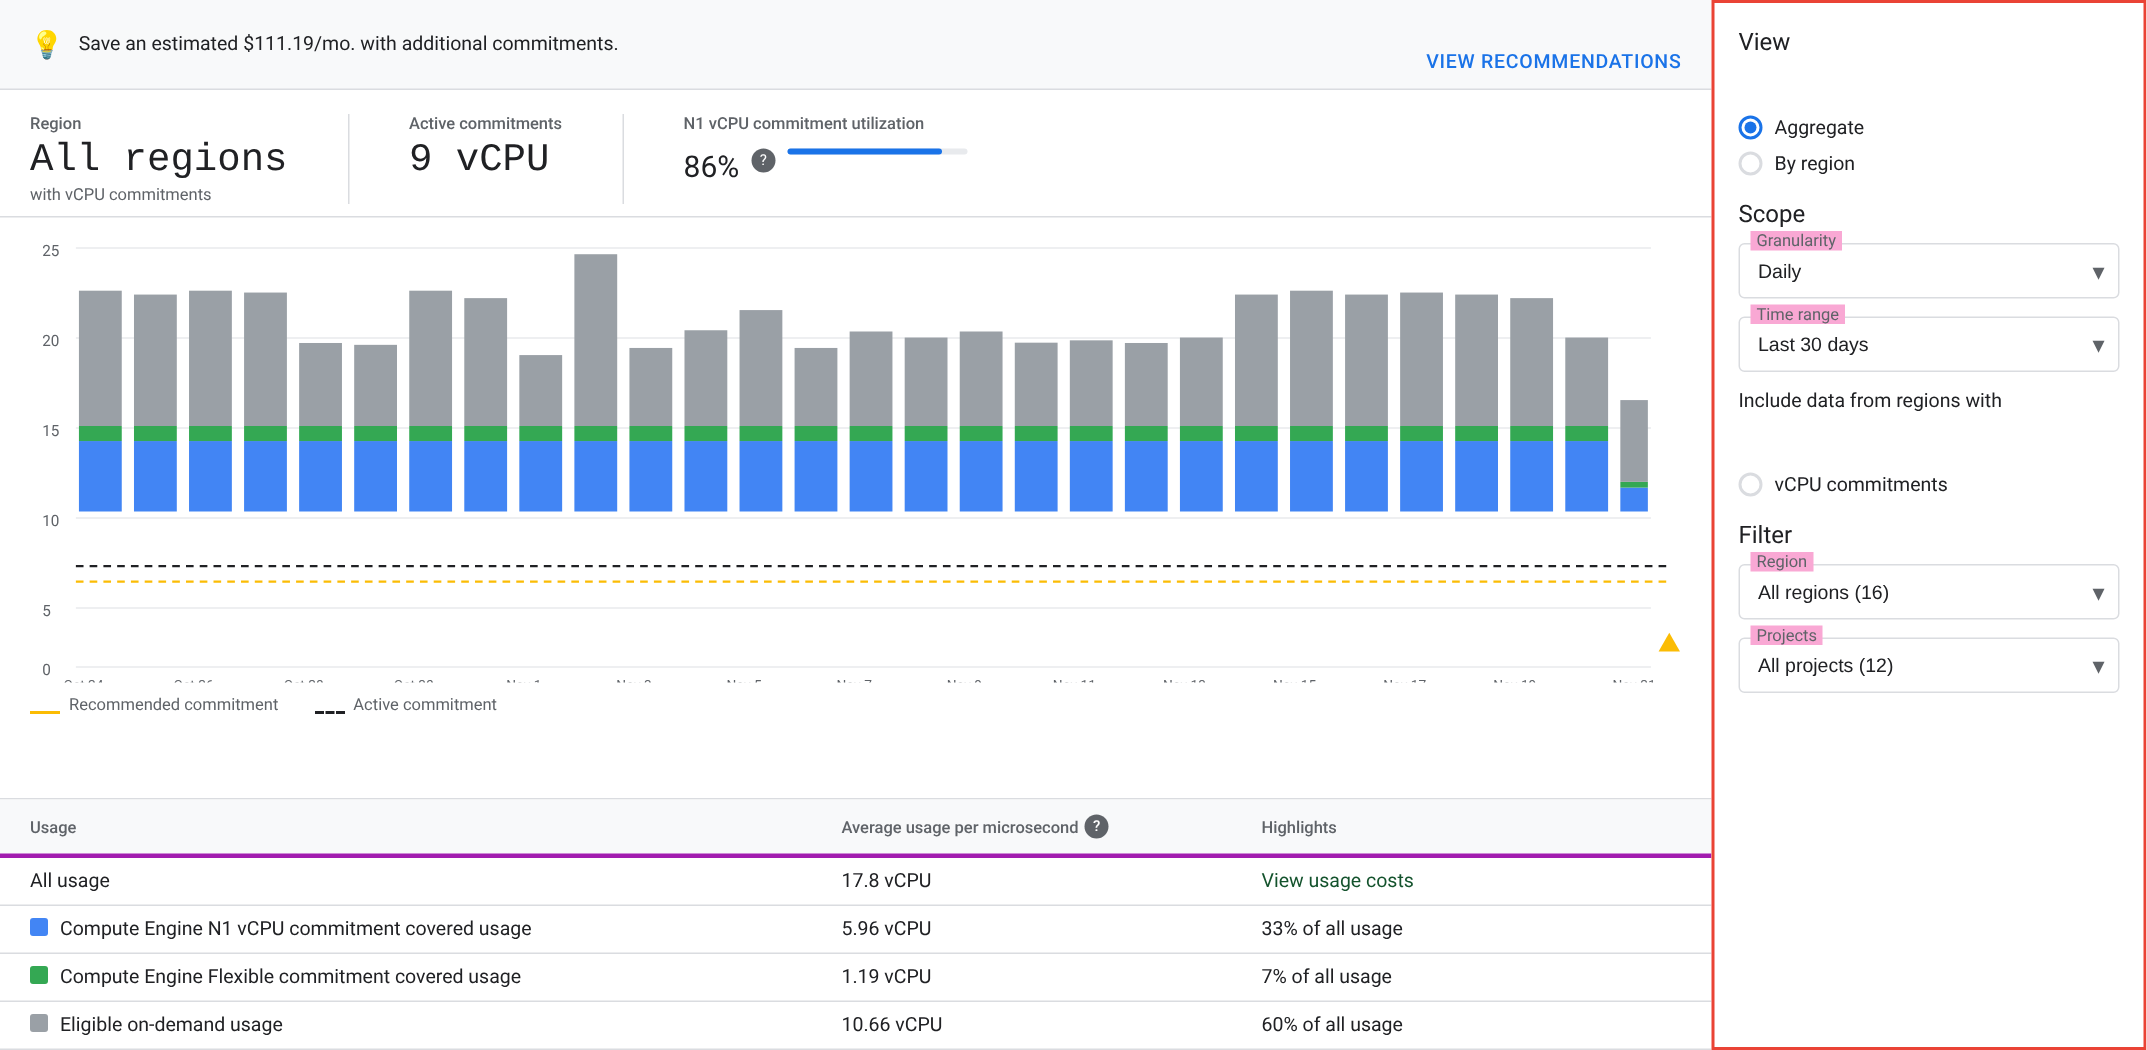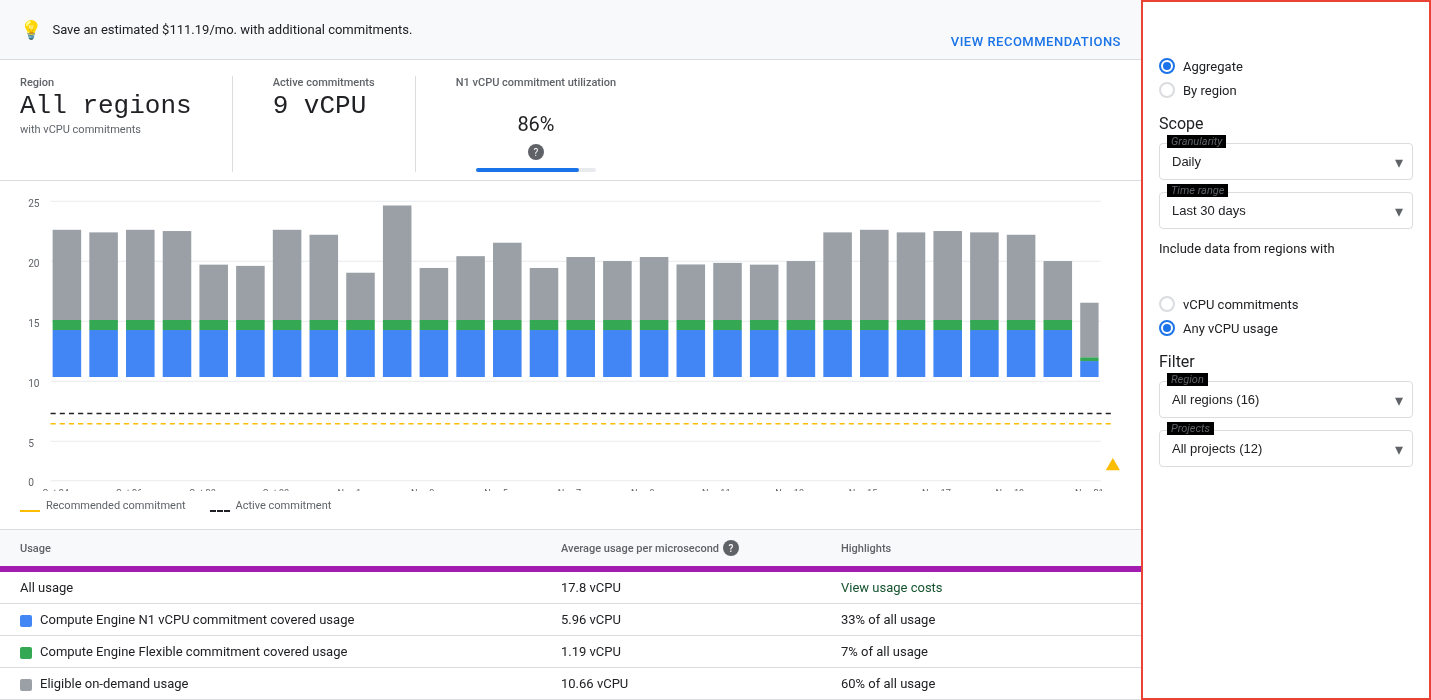--- a/index.html
+++ b/index.html
@@ -14,56 +14,56 @@
     .banner-text { font-size: 13px; color: #202124; }
     .banner-link { color: #1a73e8; font-size: 13px; font-weight: 500; letter-spacing: 0.5px; cursor: pointer; text-transform: uppercase; margin-top: 24px; }
 
     
     .stats-row { display: flex; padding: 16px 20px 8px 20px; gap: 40px; border-bottom: 1px solid #dadce0; }
     .stat-block { display: flex; flex-direction: column; gap: 2px; }
     .stat-label { font-size: 11px; color: #5f6368; font-weight: 500; }
     .stat-value { font-size: 26px; color: #202124; font-weight: 400; font-family: Liberation Mono, monospace; }
     .stat-sub { font-size: 11px; color: #5f6368; }
     .stat-divider { width: 1px; background: #dadce0; }
-    .utilization-bar-container { display: flex; align-items: center; gap: 8px; margin-top: 21px; flex-direction: column; }
+    .utilization-bar-container { display: flex; align-items: flex-start; gap: 8px; margin-top: 8px; }
     .utilization-bar { width: 120px; height: 4px; background: #e8eaed; border-radius: 2px; position: relative; }
     .utilization-fill { height: 100%; background: #1a73e8; border-radius: 2px; }
     .util-percent { font-size: 20px; color: #202124; }
     .help-icon { display: inline-flex; align-items: center; justify-content: center; width: 16px; height: 16px; border-radius: 50%; background: #5f6368; color: #fff; font-size: 10px; cursor: pointer; }
 
     
     .chart-area { flex: 1; padding: 10px 20px 0 20px; position: relative; overflow: hidden; }
     .chart-wrapper { position: relative; height: 300px; }
     .chart-svg { width: 100%; height: 100%; }
     .chart-legend { display: flex; gap: 24px; padding: 8px 0; font-size: 11px; color: #5f6368; }
     .legend-item { display: flex; align-items: flex-end; gap: 6px; }
     .legend-line-yellow { width: 20px; height: 2px; background: #fbbc04; border-top: 2px dashed #fbbc04; }
     .legend-line-black { width: 20px; height: 2px; border-top: 2px dashed #202124; }
 
     
     .table-section { border-top: 1px solid #dadce0; }
-    .table-header { display: grid; grid-template-columns: 1fr 280px 280px; padding: 10px 20px; background: #f8f9fa; border-bottom: 6px solid #a21caf; }
+    .table-header { display: grid; grid-template-columns: 1fr 280px 280px; padding: 10px 20px; background: #f8f9fa; border-bottom: 3px solid #a21caf; }
     .table-header-cell { font-size: 11px; color: #5f6368; font-weight: 500; display: flex; align-items: center; gap: 4px; }
     .table-row { display: grid; grid-template-columns: 1fr 280px 280px; padding: 8px 20px; border-bottom: 1px solid #dadce0; align-items: center; }
-    .table-cell { font-size: 13px; color: #202124; display: flex; align-items: flex-end; gap: 8px; }
+    .table-cell { font-size: 13px; color: #202124; display: flex; align-items: flex-start; gap: 8px; }
     .color-dot { width: 12px; height: 12px; border-radius: 2px; flex-shrink: 0; }
     .link-blue { color: #14532d; cursor: pointer; text-decoration: none; }
 
     
     .right-panel { width: 290px; border: 2px solid #ea4335; padding: 16px; overflow-y: auto; flex-shrink: 0; }
     .panel-section-title { font-size: 16px; color: #202124; font-weight: 400; margin-bottom: 12px; }
     .radio-group { display: flex; flex-direction: column; gap: 8px; margin-bottom: 16px; margin-top: 40px; }
     .radio-item { display: flex; align-items: center; gap: 8px; cursor: pointer; font-size: 13px; }
     .radio-circle { width: 16px; height: 16px; border-radius: 50%; border: 2px solid #dadce0; flex-shrink: 0; position: relative; }
     .radio-circle.selected { border-color: #1a73e8; }
     .radio-circle.selected::after { content: ''; position: absolute; width: 8px; height: 8px; background: #1a73e8; border-radius: 50%; top: 2px; left: 2px; }
     .panel-section { margin-bottom: 16px; }
     .panel-label { font-size: 16px; color: #202124; font-weight: 400; margin-bottom: 10px; }
     .dropdown-container { position: relative; margin-bottom: 12px; }
-    .dropdown-field-label { font-size: 11px; color: #5f6368; position: absolute; top: -8px; left: 8px; background: #000000; padding: 0 4px; z-index: 1; font-style: italic; }
+    .dropdown-field-label { font-size: 11px; color: #5f6368; position: absolute; top: -8px; left: 8px; background: #f9a8d4; padding: 0 4px; z-index: 1; }
     .dropdown { width: 100%; padding: 10px 36px 10px 12px; border: 1px solid #dadce0; border-radius: 4px; font-size: 13px; color: #202124; appearance: none; background: #fff; cursor: pointer; }
     .dropdown-arrow { position: absolute; right: 10px; top: 50%; transform: translateY(-50%); color: #5f6368; font-size: 16px; pointer-events: none; }
     .include-label { font-size: 13px; color: #202124; margin-bottom: 8px; }
   </style>
 </head>
 <body>
 
 <div class="main-content">
 
   <div class="banner">
@@ -330,20 +330,21 @@
       </div>
       <div class="table-cell">
         <span>60% of all usage</span>
       </div>
     </div>
   </div>
 </div>
 
 <div class="right-panel">
   <div class="panel-section">
+    <div class="panel-section-title">View</div>
     <div class="radio-group">
       <div class="radio-item">
         <div class="radio-circle selected"></div>
         <span>Aggregate</span>
       </div>
       <div class="radio-item">
         <div class="radio-circle"></div>
         <span>By region</span>
       </div>
     </div>
@@ -364,24 +365,20 @@
         <option>Last 30 days</option>
       </select>
       <span class="dropdown-arrow">▾</span>
     </div>
     <div class="include-label">Include data from regions with</div>
     <div class="radio-group">
       <div class="radio-item">
         <div class="radio-circle"></div>
         <span>vCPU commitments</span>
       </div>
-      <div class="radio-item">
-        <div class="radio-circle selected"></div>
-        <span>Any vCPU usage</span>
-      </div>
     </div>
   </div>
 
   <div class="panel-section">
     <div class="panel-label">Filter</div>
     <div class="dropdown-container">
       <span class="dropdown-field-label">Region</span>
       <select class="dropdown">
         <option>All regions (16)</option>
       </select>

